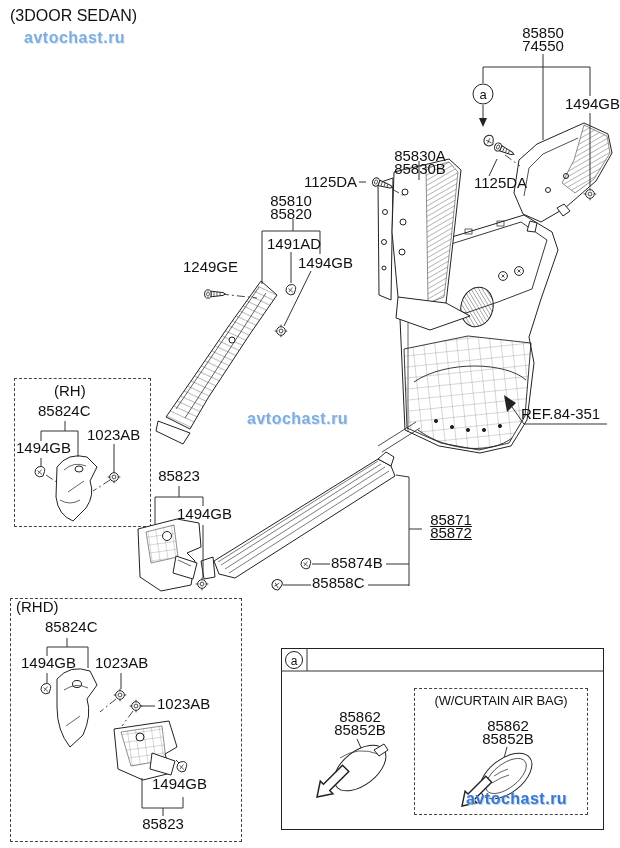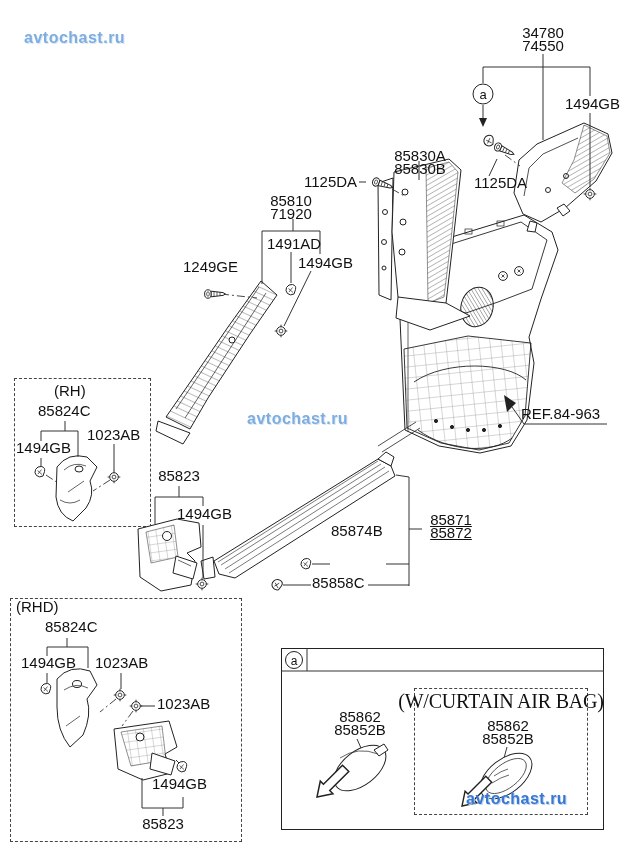--- a/index.html
+++ b/index.html
@@ -11,21 +11,21 @@
   .two{display:flex;flex-direction:column;align-items:center;text-align:center;
        transform:translateX(-50%);line-height:13px;}
   .ctr{transform:translateX(-50%);}
   .ttl{position:absolute;left:10px;top:7px;z-index:2;font-size:16px;color:#111;}
   .wm{position:absolute;font-weight:bold;font-size:16px;letter-spacing:.5px;
       color:#7fadde;text-shadow:1px 1px 0 #d9e8f8;}
   .wm.light{z-index:0;}
   .wm.dark{z-index:3;color:#3a78d0;text-shadow:1px 1px 0 #b9d2f0;}
   .dbox{position:absolute;z-index:0;border:1px dashed #444;background:transparent;}
   .sbox{position:absolute;z-index:0;border:1px solid #222;background:transparent;}
-  .curtainlbl{font-size:20px;letter-spacing:-.2px;font-family:Liberation Serif, serif;}
+  .curtainlbl{font-size:13px;letter-spacing:-.2px;}
 </style>
 </head>
 <body>
 
 <div id="stage">
 
   <div class="dbox" style="left:14px;top:378px;width:137px;height:149px;"></div>
   <div class="dbox" style="left:10px;top:598px;width:232px;height:244px;"></div>
   <div class="sbox" style="left:281px;top:648px;width:323px;height:182px;"></div>
   <div class="dbox" style="left:414px;top:688px;width:174px;height:127px;"></div>
@@ -214,58 +214,59 @@
       <use href="#barrow" transform="translate(317,797) scale(1.5)"></use>
     </g>
     <g stroke="#222" fill="none">
       <ellipse cx="506" cy="776" rx="30" ry="17" transform="rotate(-38 506 776)" fill="#fff"></ellipse>
       <ellipse cx="506" cy="776" rx="24" ry="12" transform="rotate(-38 506 776)" stroke-width=".7"></ellipse>
       <path d="M494,776 q7,-5 14,-7 M492,783 q9,-6 17,-8" stroke="#555" stroke-width=".9"></path>
       <use href="#barrow" transform="translate(462,806) scale(1.4)"></use>
     </g>
   </svg>
 
+  <div class="ttl">(3DOOR SEDAN)</div>
 
   <div class="wm light" style="left:24px;top:29px;">avtochast.ru</div>
   <div class="wm light" style="left:247px;top:410px;">avtochast.ru</div>
   <div class="wm dark" style="left:466px;top:790px;">avtochast.ru</div>
 
   <div class="lbl two" style="left:543px;top:26px;">
-    <span>34780</span>
+    <span>85850</span>
     <span>74550</span>
   </div>
   <div class="lbl" style="left:565px;top:97px;">1494GB</div>
   <div class="lbl two" style="left:420px;top:129px;margin-top:20px;">
     <span>85830A</span>
     <span>85830B</span>
   </div>
   <div class="lbl" style="left:474px;top:176px;">1125DA</div>
   <div class="lbl" style="left:304px;top:175px;">1125DA</div>
   <div class="lbl two" style="left:291px;top:194px;">
     <span>85810</span>
-    <span>71920</span>
+    <span>85820</span>
   </div>
   <div class="lbl" style="left:267px;top:237px;">1491AD</div>
   <div class="lbl" style="left:298px;top:256px;">1494GB</div>
   <div class="lbl" style="left:183px;top:260px;">1249GE</div>
-  <div class="lbl" style="left:521px;top:407px;">REF.84-963</div>
+  <div class="lbl" style="left:521px;top:407px;">REF.84-351</div>
 
   <div class="lbl" style="left:22px;top:384px;margin-left:32px;">(RH)</div>
   <div class="lbl" style="left:38px;top:404px;">85824C</div>
   <div class="lbl" style="left:16px;top:441px;">1494GB</div>
   <div class="lbl" style="left:87px;top:428px;">1023AB</div>
 
   <div class="lbl ctr" style="left:179px;top:469px;">85823</div>
   <div class="lbl" style="left:177px;top:507px;">1494GB</div>
 
   <div class="lbl two" style="left:451px;top:513px;text-decoration:underline;">
     <span>85871</span>
     <span>85872</span>
   </div>
-  <div class="lbl" style="left:331px;top:524px;">85874B</div>
+  <div class="lbl" style="left:331px;top:556px;">85874B</div>
   <div class="lbl" style="left:312px;top:576px;">85858C</div>
 
   <div class="lbl" style="left:16px;top:600px;">(RHD)</div>
   <div class="lbl" style="left:45px;top:620px;">85824C</div>
   <div class="lbl" style="left:21px;top:656px;">1494GB</div>
   <div class="lbl" style="left:95px;top:656px;">1023AB</div>
   <div class="lbl" style="left:157px;top:697px;">1023AB</div>
   <div class="lbl" style="left:152px;top:777px;">1494GB</div>
   <div class="lbl ctr" style="left:163px;top:817px;">85823</div>
 

